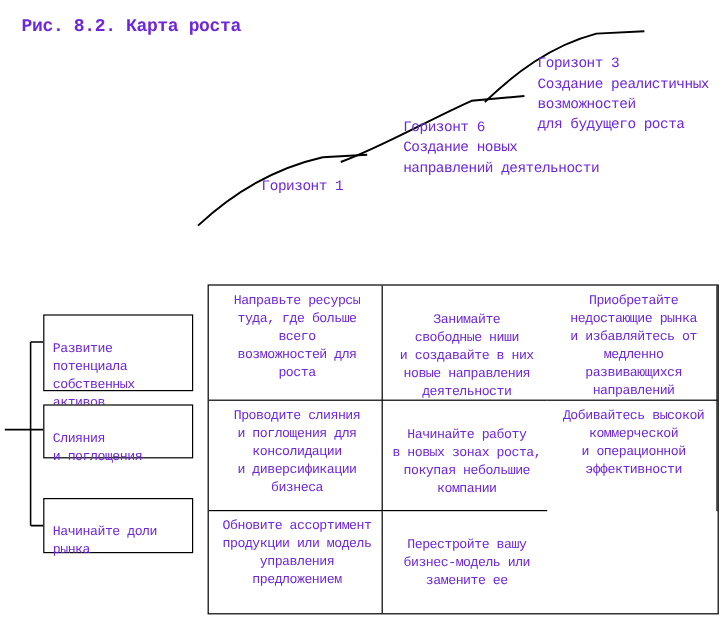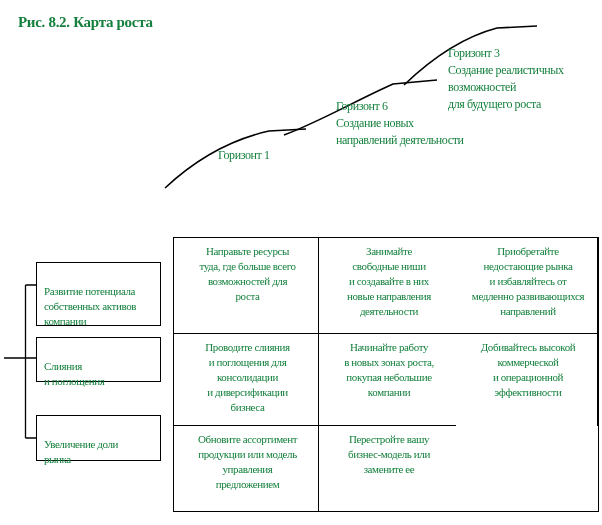--- a/index.html
+++ b/index.html
@@ -1,22 +1,22 @@
 <!DOCTYPE html>
 <html><head>
 <meta charset="utf-8">
 <style>
   html, body { margin: 0; padding: 0; background: #ffffff; }
   .figure {
     position: relative;
     width: 602px;
     height: 525px;
     background: #ffffff;
-    font-family: Liberation Serif, serif;
-    color: #15803d;
+    font-family: Liberation Mono, monospace;
+    color: #6d28d9;
     overflow: hidden;
   }
   .title {
     position: absolute;
     left: 18px;
     top: 14px;
     margin: 0;
     font-size: 15px;
     font-weight: bold;
     letter-spacing: -0.3px;
@@ -73,21 +73,21 @@
     border-right: 1.5px solid #000000;
     border-bottom: 1.5px solid #000000;
     padding: 6px 4px 0 7px;
     font-size: 11px;
     line-height: 15px;
     letter-spacing: -0.4px;
     white-space: pre-line;
     overflow: hidden;
     text-align: center;
   }
-  .cell.last-col { border-right: none; }
+  .cell.last-col { border-right: none; margin-top: 16px; }
   .cell.last-row { border-bottom: none; }
 </style>
 </head>
 <body>
 
 <div class="figure">
 
   <h1 class="title">Рис. 8.2. Карта роста</h1>
 
   <svg class="curves" viewBox="0 0 602 525" xmlns="http://www.w3.org/2000/svg">
@@ -119,21 +119,21 @@
 собственных активов
 компании</span>
   </div>
 
   <div class="box" style="top:337px; height:45px;">
     <span>Слияния
 и поглощения</span>
   </div>
 
   <div class="box" style="top:415px; height:46px;">
-    <span>Увеличение доли
+    <span>Начинайте доли
 рынка</span>
   </div>
 
   <div class="matrix">
     <div class="cell">Направьте ресурсы
 туда, где больше всего
 возможностей для
 роста</div>
     <div class="cell last-col">Занимайте
 свободные ниши

